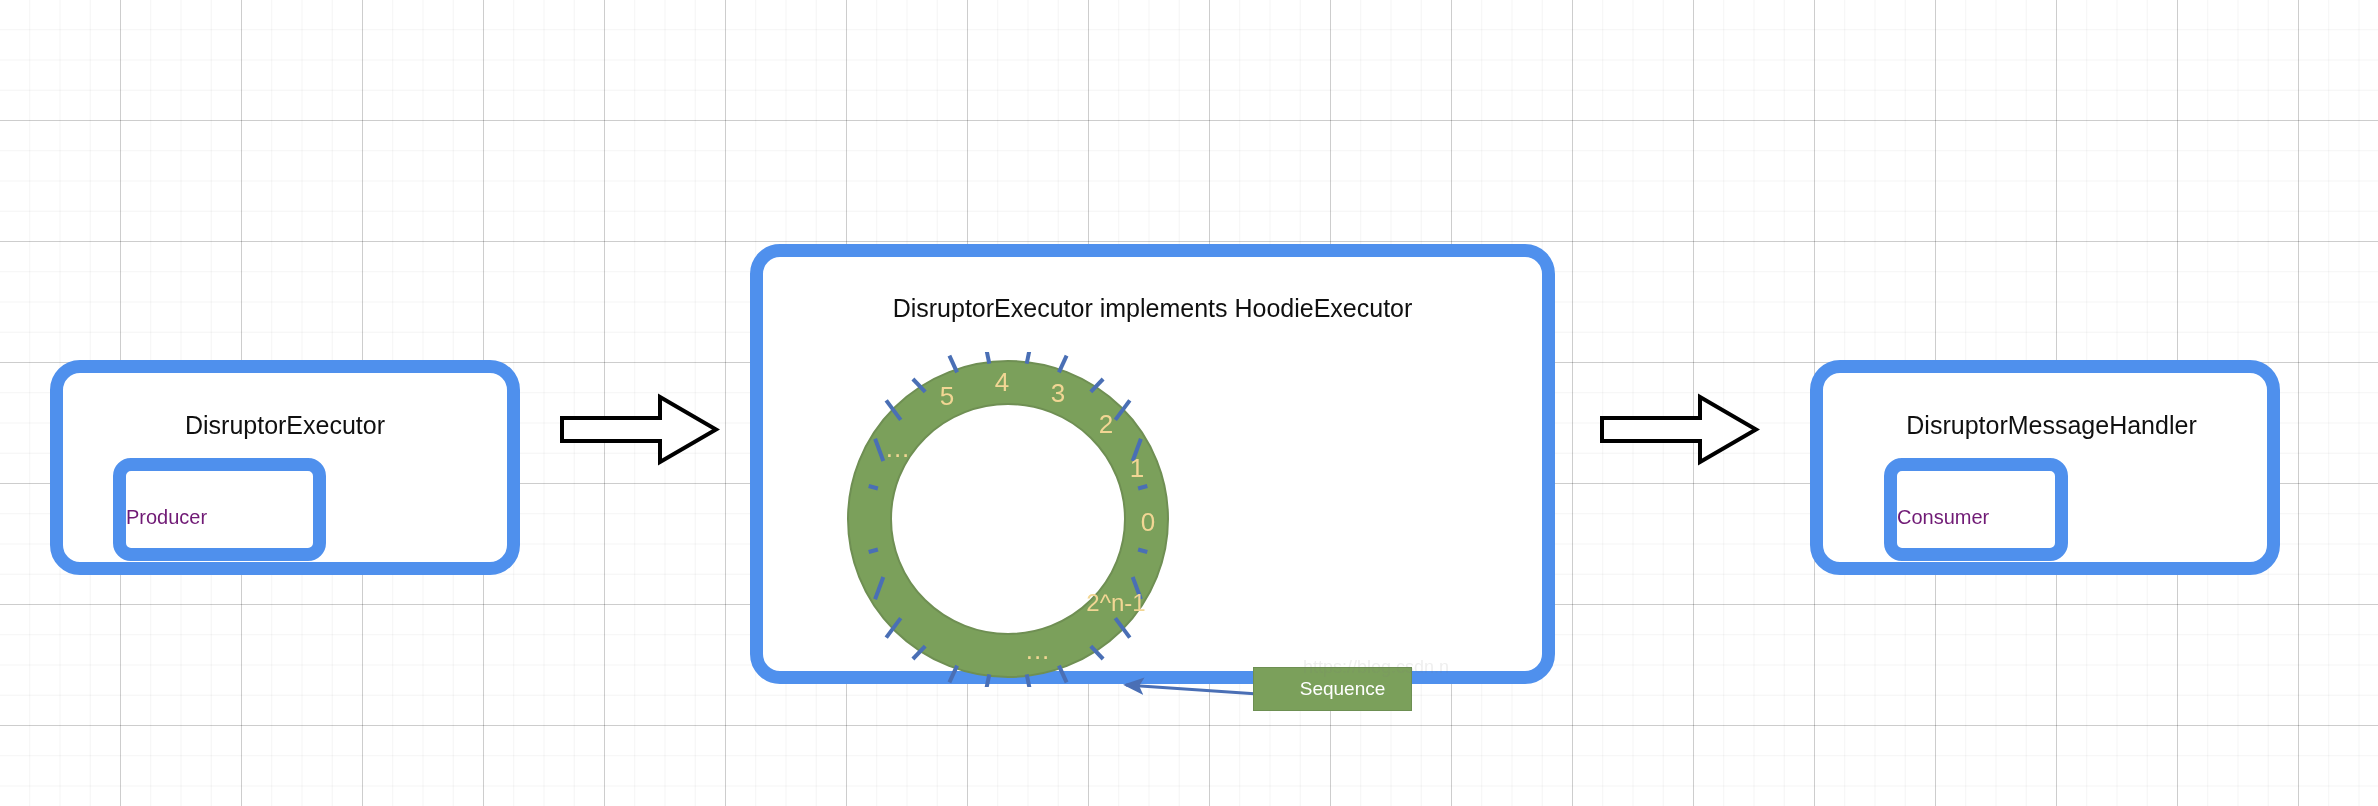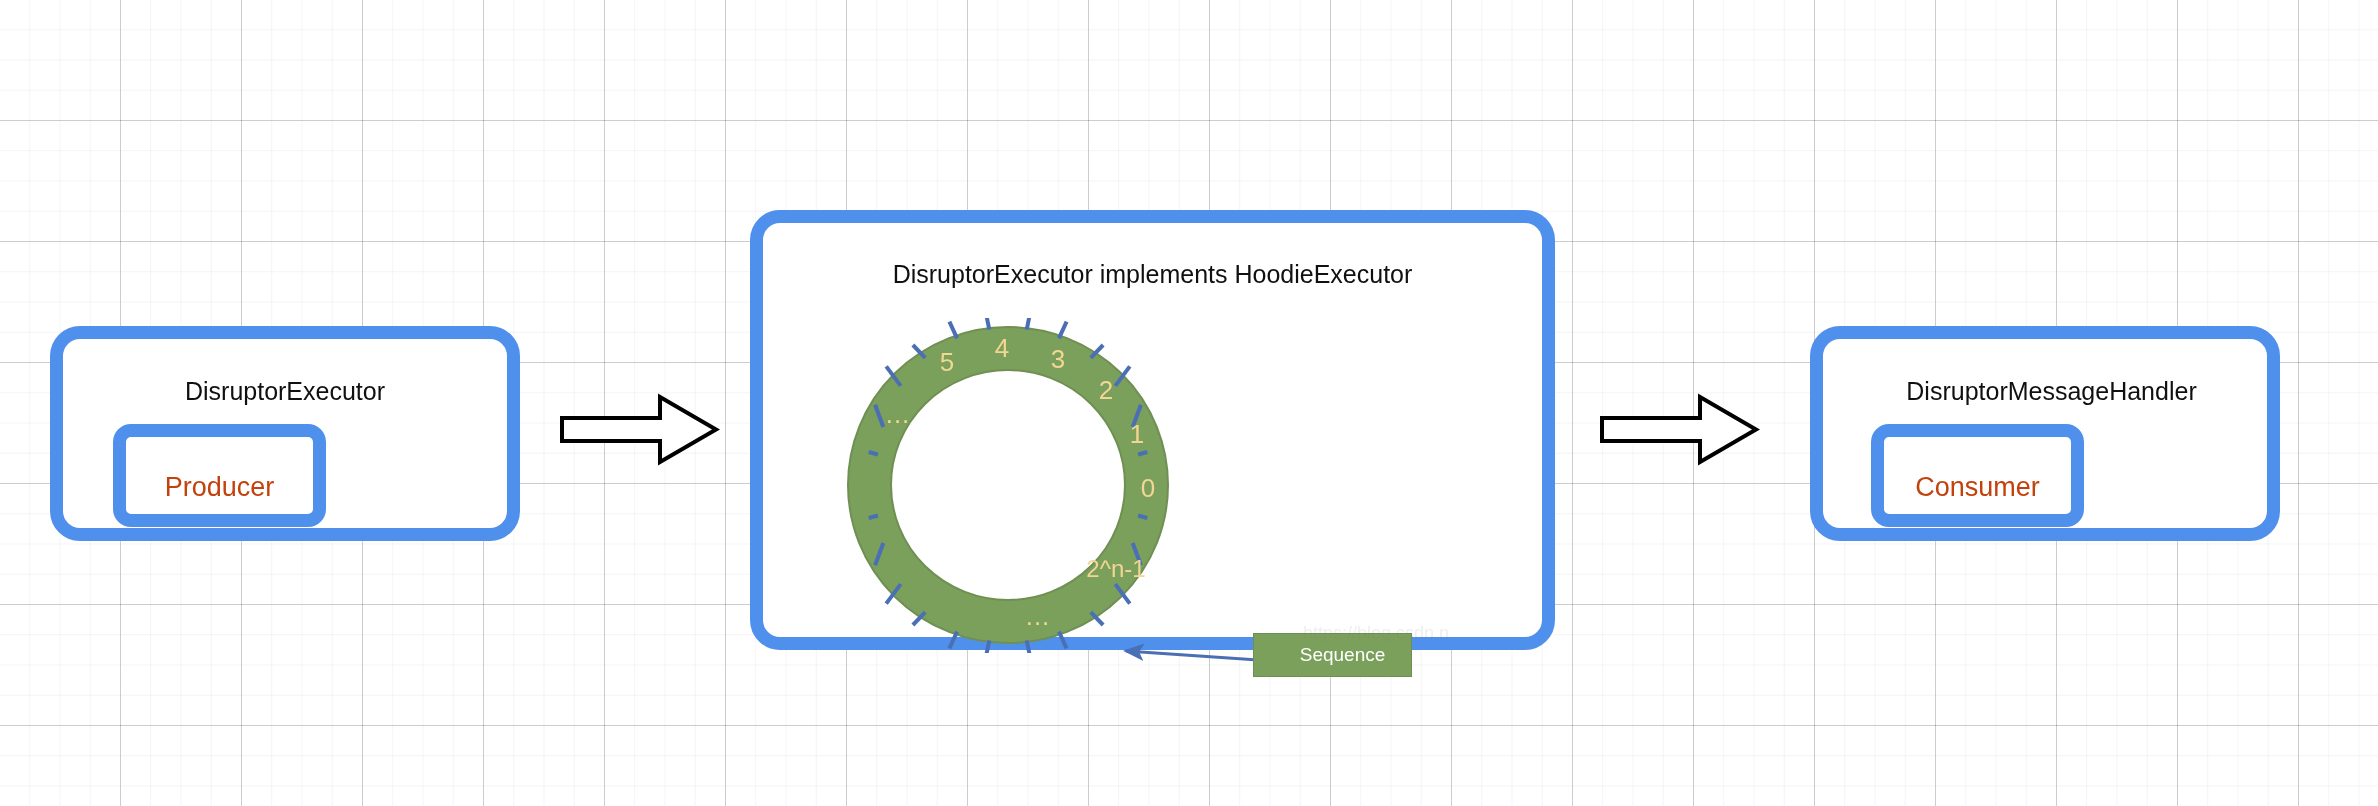--- a/index.html
+++ b/index.html
@@ -30,20 +30,21 @@
     background-position: -1px -1px, -1px -1px, -1px -1px, -1px -1px;
   }
 
   
   .rbox {
     position: absolute;
     box-sizing: border-box;
     background: #ffffff;
     border: 13px solid #4f90ed;
     border-radius: 30px;
+    margin-top: 34px;
   }
   .rbox-inner {
     position: absolute;
     box-sizing: border-box;
     background: #ffffff;
     border: 13px solid #4f90ed;
     border-radius: 18px;
   }
   .box-title {
     position: absolute;
@@ -51,23 +52,23 @@
     right: 0;
     text-align: center;
     color: #101010;
     font-size: 25px;
     white-space: nowrap;
   }
   .inner-label {
     position: absolute;
     left: 0;
     right: 0;
-    text-align: center;
-    color: #c2410c;
-    font-size: 27px;
+    text-align: left;
+    color: #701a75;
+    font-size: 20px;
     white-space: nowrap;
   }
 
   
   #publisher-box {
     left: 50px;  top: 326px;  width: 470px;  height: 215px;
   }
   #publisher-title { top: 38px; }
   #producer-box {
     left: 50px; top: 85px; width: 213px; height: 103px;
@@ -79,21 +80,21 @@
     left: 750px; top: 210px; width: 805px; height: 440px;
   }
   #executor-title { top: 37px; }
 
   
   #handler-box {
     left: 1810px; top: 326px; width: 470px; height: 215px;
   }
   #handler-title { top: 38px; padding-left: 13px; }
   #consumer-box {
-    left: 48px; top: 85px; width: 213px; height: 103px; text-decoration: underline;
+    left: 61px; top: 85px; width: 184px; height: 103px; text-decoration: underline;
   }
   #consumer-label { top: 35px; }
 
   
   #ring-wrap {
     position: absolute;
     left: 75px;
     top: 95px;
     width: 340px;
     height: 335px;

